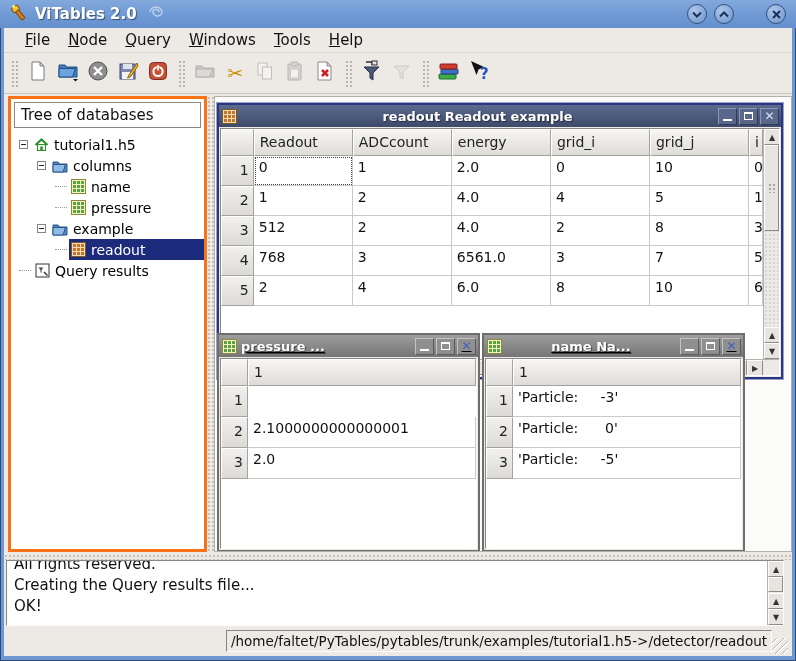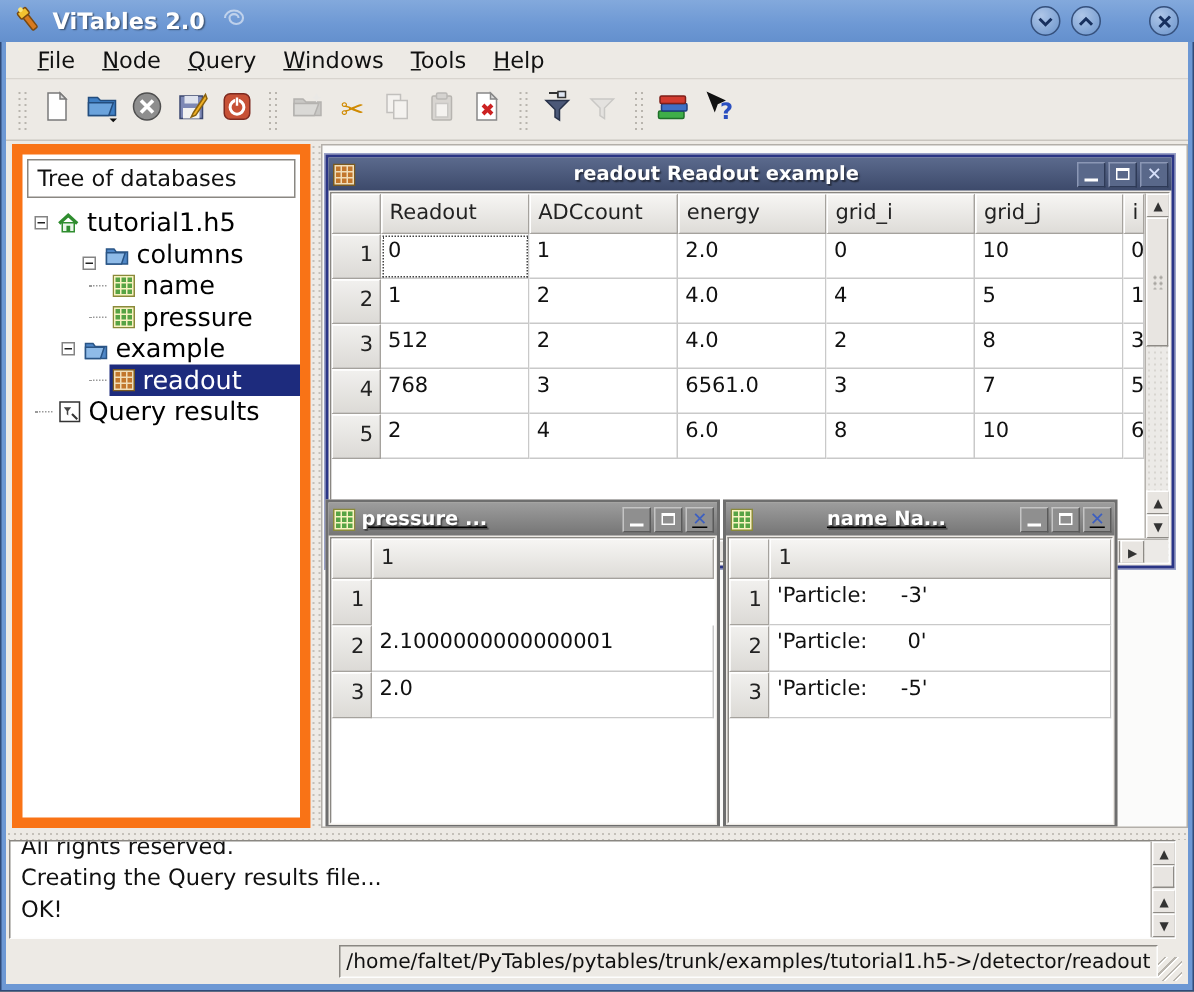--- a/index.html
+++ b/index.html
@@ -39,26 +39,26 @@
   .thandle { width:9px; height:28px; margin:0 4px;
              background-image:radial-gradient(#b9b5ae 28%, transparent 30%);
              background-size:4px 4px; background-position:1px 1px; }
   .tbtn { width:30px; height:30px; display:flex; align-items:center; justify-content:center;
           border:1px solid transparent; cursor:pointer; position:relative; }
   .tbtn.dim { opacity:.42; filter:grayscale(90%); cursor:default; }
   .tbtn .uni { font-size:19px; }
 
   
   .mainrow { flex:1; display:flex; overflow:hidden; padding:2px 0 2px 4px; }
-  .tree-panel { width:199px; background:#fff; border:7px solid #f97316;
+  .tree-panel { width:199px; background:#fff; border:3px solid #f97316;
                 display:flex; flex-direction:column; overflow:hidden; }
   .tree-header { margin:3px; border:1px solid #8a8782; padding:3px 6px; font-size:15px;
                  color:#111; background:#fff; }
   .tree-items { padding-top:3px; }
-  .tree-row { display:flex; align-items:center; height:21px; font-size:17px; cursor:pointer; }
+  .tree-row { display:flex; align-items:center; height:21px; font-size:14px; cursor:pointer; }
   .expander { width:9px; height:9px; background:#fff; border:1px solid #848484;
               display:inline-flex; align-items:center; justify-content:center; margin-right:4px;
               flex:none; }
   .expander::before { content:""; width:5px; height:1px; background:#222; }
   .stub { width:12px; height:1px; border-bottom:1px dotted #9a9a9a; margin-right:2px; flex:none; }
   .selwrap { display:flex; align-items:center; flex:1; height:21px; padding-left:2px; }
   .selwrap.selected { background:var(--sel); color:#fff; }
   .ticon { margin-right:5px; flex:none; display:inline-flex; }
 
   .vsplitter { width:7px; background-image:radial-gradient(#c4c0b9 30%, transparent 32%);
@@ -308,21 +308,21 @@
                 <span class="ticon">
                   <svg width="15" height="15" viewBox="0 0 15 15">
                     <path d="M1.5 8 L7.5 2.5 L13.5 8" fill="none" stroke="#2f8d2f" stroke-width="2.2"></path>
                     <rect x="3.5" y="7.5" width="8" height="6" fill="#eaf6ea" stroke="#2f8d2f"></rect>
                     <rect x="6.3" y="9.5" width="2.5" height="4" fill="#2f8d2f"></rect>
                   </svg>
                 </span>
                 <span>tutorial1.h5</span>
               </span>
             </div>
-            <div class="tree-row" style="padding-left: 40px; align-items: flex-end;">
+            <div class="tree-row" style="padding-left: 26px;">
               <span class="expander"></span>
               <span class="selwrap">
                 <span class="ticon">
                   <svg width="16" height="14" viewBox="0 0 16 14">
                     <path d="M1 3h5l1.5 2H15v8H1z" fill="#4f87c7" stroke="#2a5586"></path>
                     <path d="M1 5.5h12.5L11 13H1z" fill="#8fbbe8" stroke="#2a5586"></path>
                   </svg>
                 </span>
                 <span>columns</span>
               </span>

